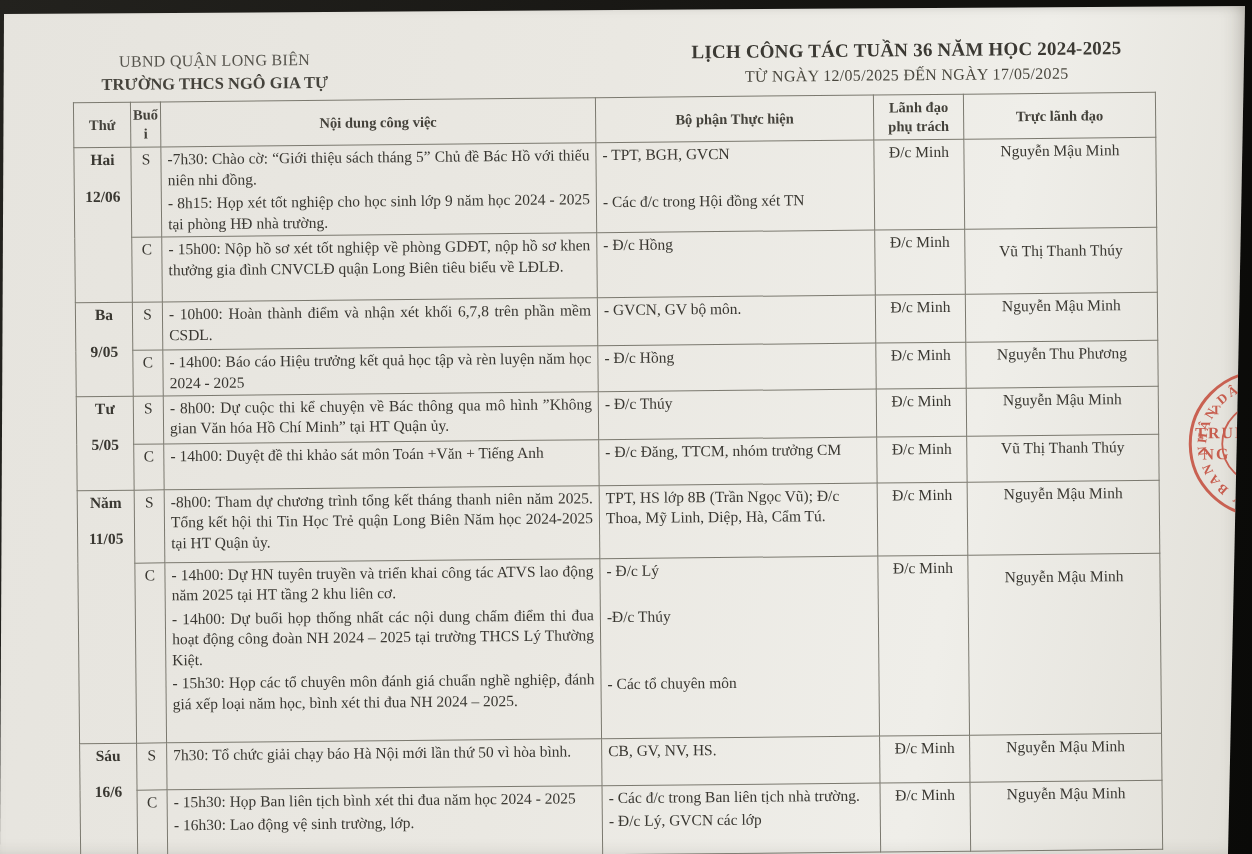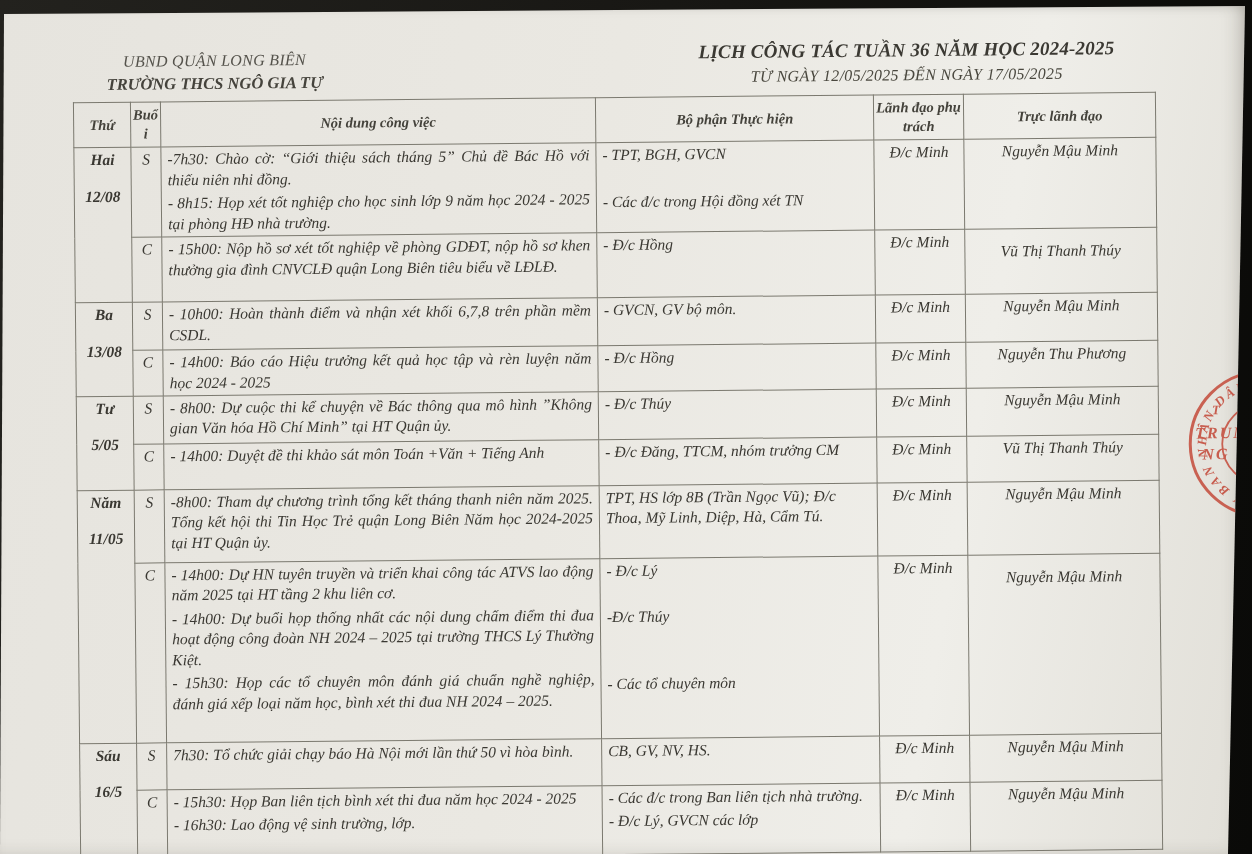--- a/index.html
+++ b/index.html
@@ -6,21 +6,20 @@
   body{
     width:1252px;height:854px;position:relative;overflow:hidden;
     background:linear-gradient(95deg,#23221e 0%,#171613 55%,#0a0a08 100%);
     font-family:"Liberation Serif","DejaVu Serif",serif;
   }
   #paper{
     position:absolute;inset:0;
     background:linear-gradient(100deg,#e6e4de 0%,#eae8e2 45%,#efeee9 75%,#e2e0d9 98%);
     clip-path:polygon(4px 14px, 1245px 6px, 1237px 430px, 1228px 854px, 0px 854px, 0px 851px);
     box-shadow:inset -16px 0 22px -10px rgba(55,50,40,.45), inset 0 12px 16px -12px rgba(0,0,0,.35);
-    font-style:italic;
   }
   #tilt{position:absolute;inset:0;transform:rotate(-0.55deg);transform-origin:620px 420px;color:#3a3832;}
   .org{position:absolute;left:88px;top:48px;width:260px;text-align:center;}
   .org-line1{font-size:16px;letter-spacing:.3px;color:#55534c;}
   .org-line2{font-size:16.5px;font-weight:bold;color:#45433c;margin-top:4px;}
   .titleblock{position:absolute;left:640px;top:42px;width:540px;text-align:center;}
   .doc-title{font-size:19px;font-weight:bold;color:#3b3933;letter-spacing:.2px;}
   .doc-subtitle{font-size:16px;color:#4a483f;margin-top:5px;letter-spacing:.3px;}
   table.sched{
     position:absolute;left:76px;top:97px;width:1082px;
@@ -86,21 +85,21 @@
           <th>Nội dung công việc</th>
           <th>Bộ phận Thực hiện</th>
           <th>Lãnh đạo phụ trách</th>
           <th>Trực lãnh đạo</th>
         </tr>
       </thead>
       <tbody id="sched-body">
           <tr class="r-mon-s" style="height: 85px;">
             <td class="cell-day" rowspan="2">
               <div class="day-name">Hai</div>
-              <div class="day-date">12/08</div>
+              <div class="day-date">12/06</div>
             </td>
             <td class="cell-session">S</td>
             <td class="cell-content">
               <p>-7h30: Chào cờ: “Giới thiệu sách tháng 5” Chủ đề Bác Hồ với thiếu niên nhi đồng.</p>
               <p>- 8h15: Họp xét tốt nghiệp cho học sinh lớp 9 năm học 2024 - 2025 tại phòng HĐ nhà trường.</p>
             </td>
             <td class="cell-units">
               <p>- TPT, BGH, GVCN</p>
               <p>- Các đ/c trong Hội đồng xét TN</p>
             </td>
@@ -114,21 +113,21 @@
             </td>
             <td class="cell-units">
               <p>- Đ/c Hồng</p>
             </td>
             <td class="cell-leader">Đ/c Minh</td>
             <td class="cell-duty">Vũ Thị Thanh Thúy</td>
           </tr>
           <tr class="r-tue-s" style="height: 48px;">
             <td class="cell-day" rowspan="2">
               <div class="day-name">Ba</div>
-              <div class="day-date">13/08</div>
+              <div class="day-date">9/05</div>
             </td>
             <td class="cell-session">S</td>
             <td class="cell-content">
               <p>- 10h00: Hoàn thành điểm và nhận xét khối 6,7,8 trên phần mềm CSDL.</p>
             </td>
             <td class="cell-units">
               <p>- GVCN, GV bộ môn.</p>
             </td>
             <td class="cell-leader">Đ/c Minh</td>
             <td class="cell-duty">Nguyễn Mậu Minh</td>
@@ -196,21 +195,21 @@
               <p>- Đ/c Lý</p>
               <p>-Đ/c Thúy</p>
               <p>- Các tổ chuyên môn</p>
             </td>
             <td class="cell-leader">Đ/c Minh</td>
             <td class="cell-duty">Nguyễn Mậu Minh</td>
           </tr>
           <tr class="r-fri-s" style="height: 47px;">
             <td class="cell-day" rowspan="2">
               <div class="day-name">Sáu</div>
-              <div class="day-date">16/5</div>
+              <div class="day-date">16/6</div>
             </td>
             <td class="cell-session">S</td>
             <td class="cell-content">
               <p>7h30: Tổ chức giải chạy báo Hà Nội mới lần thứ 50 vì hòa bình.</p>
             </td>
             <td class="cell-units">
               <p>CB, GV, NV, HS.</p>
             </td>
             <td class="cell-leader">Đ/c Minh</td>
             <td class="cell-duty">Nguyễn Mậu Minh</td>

